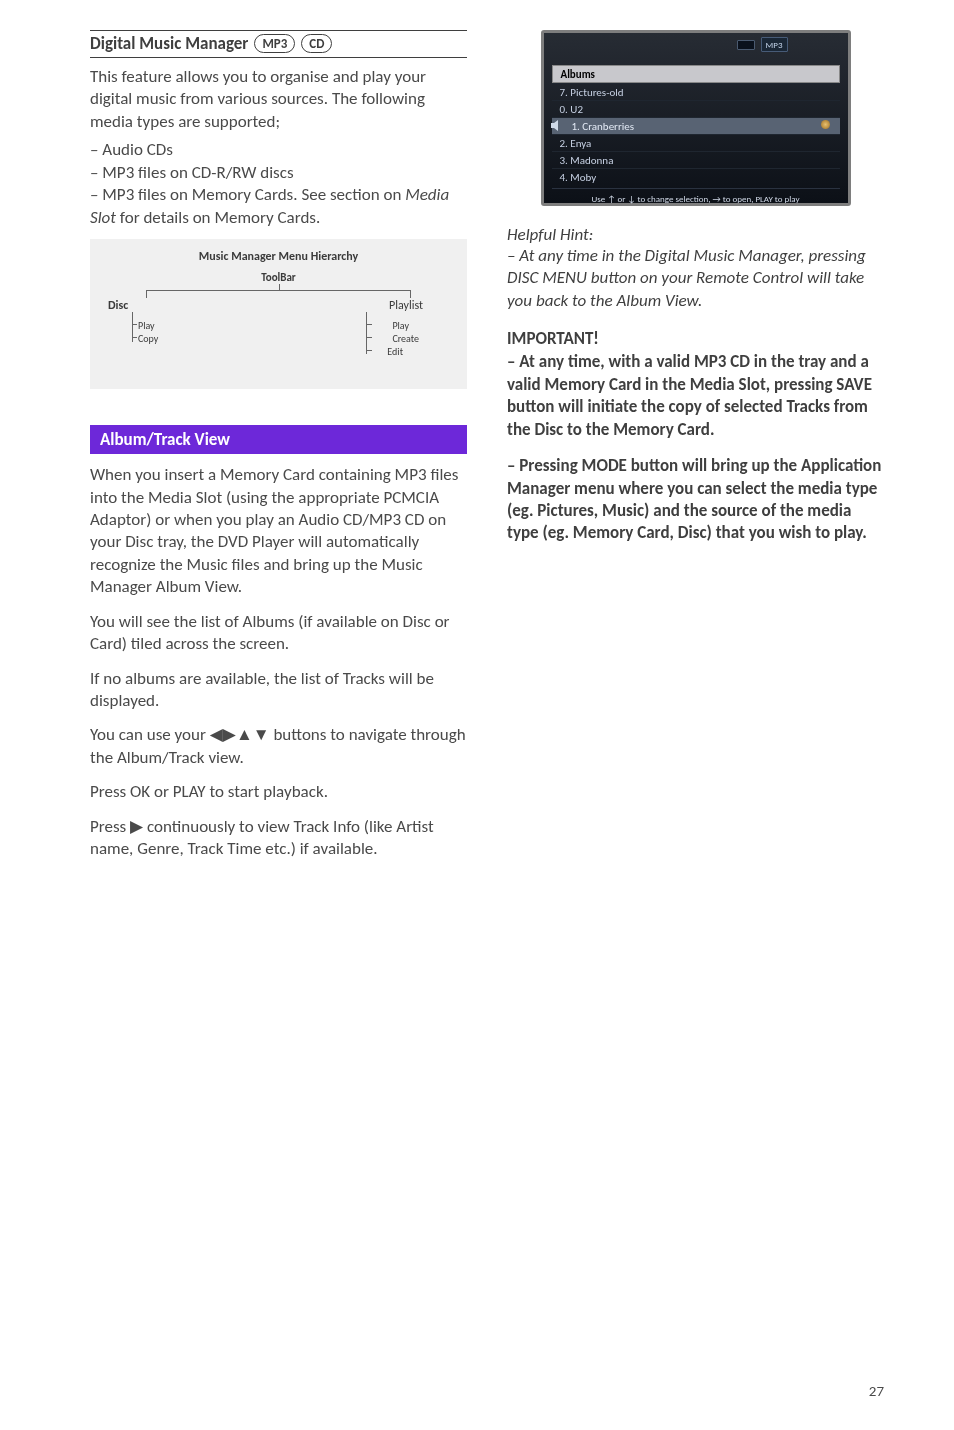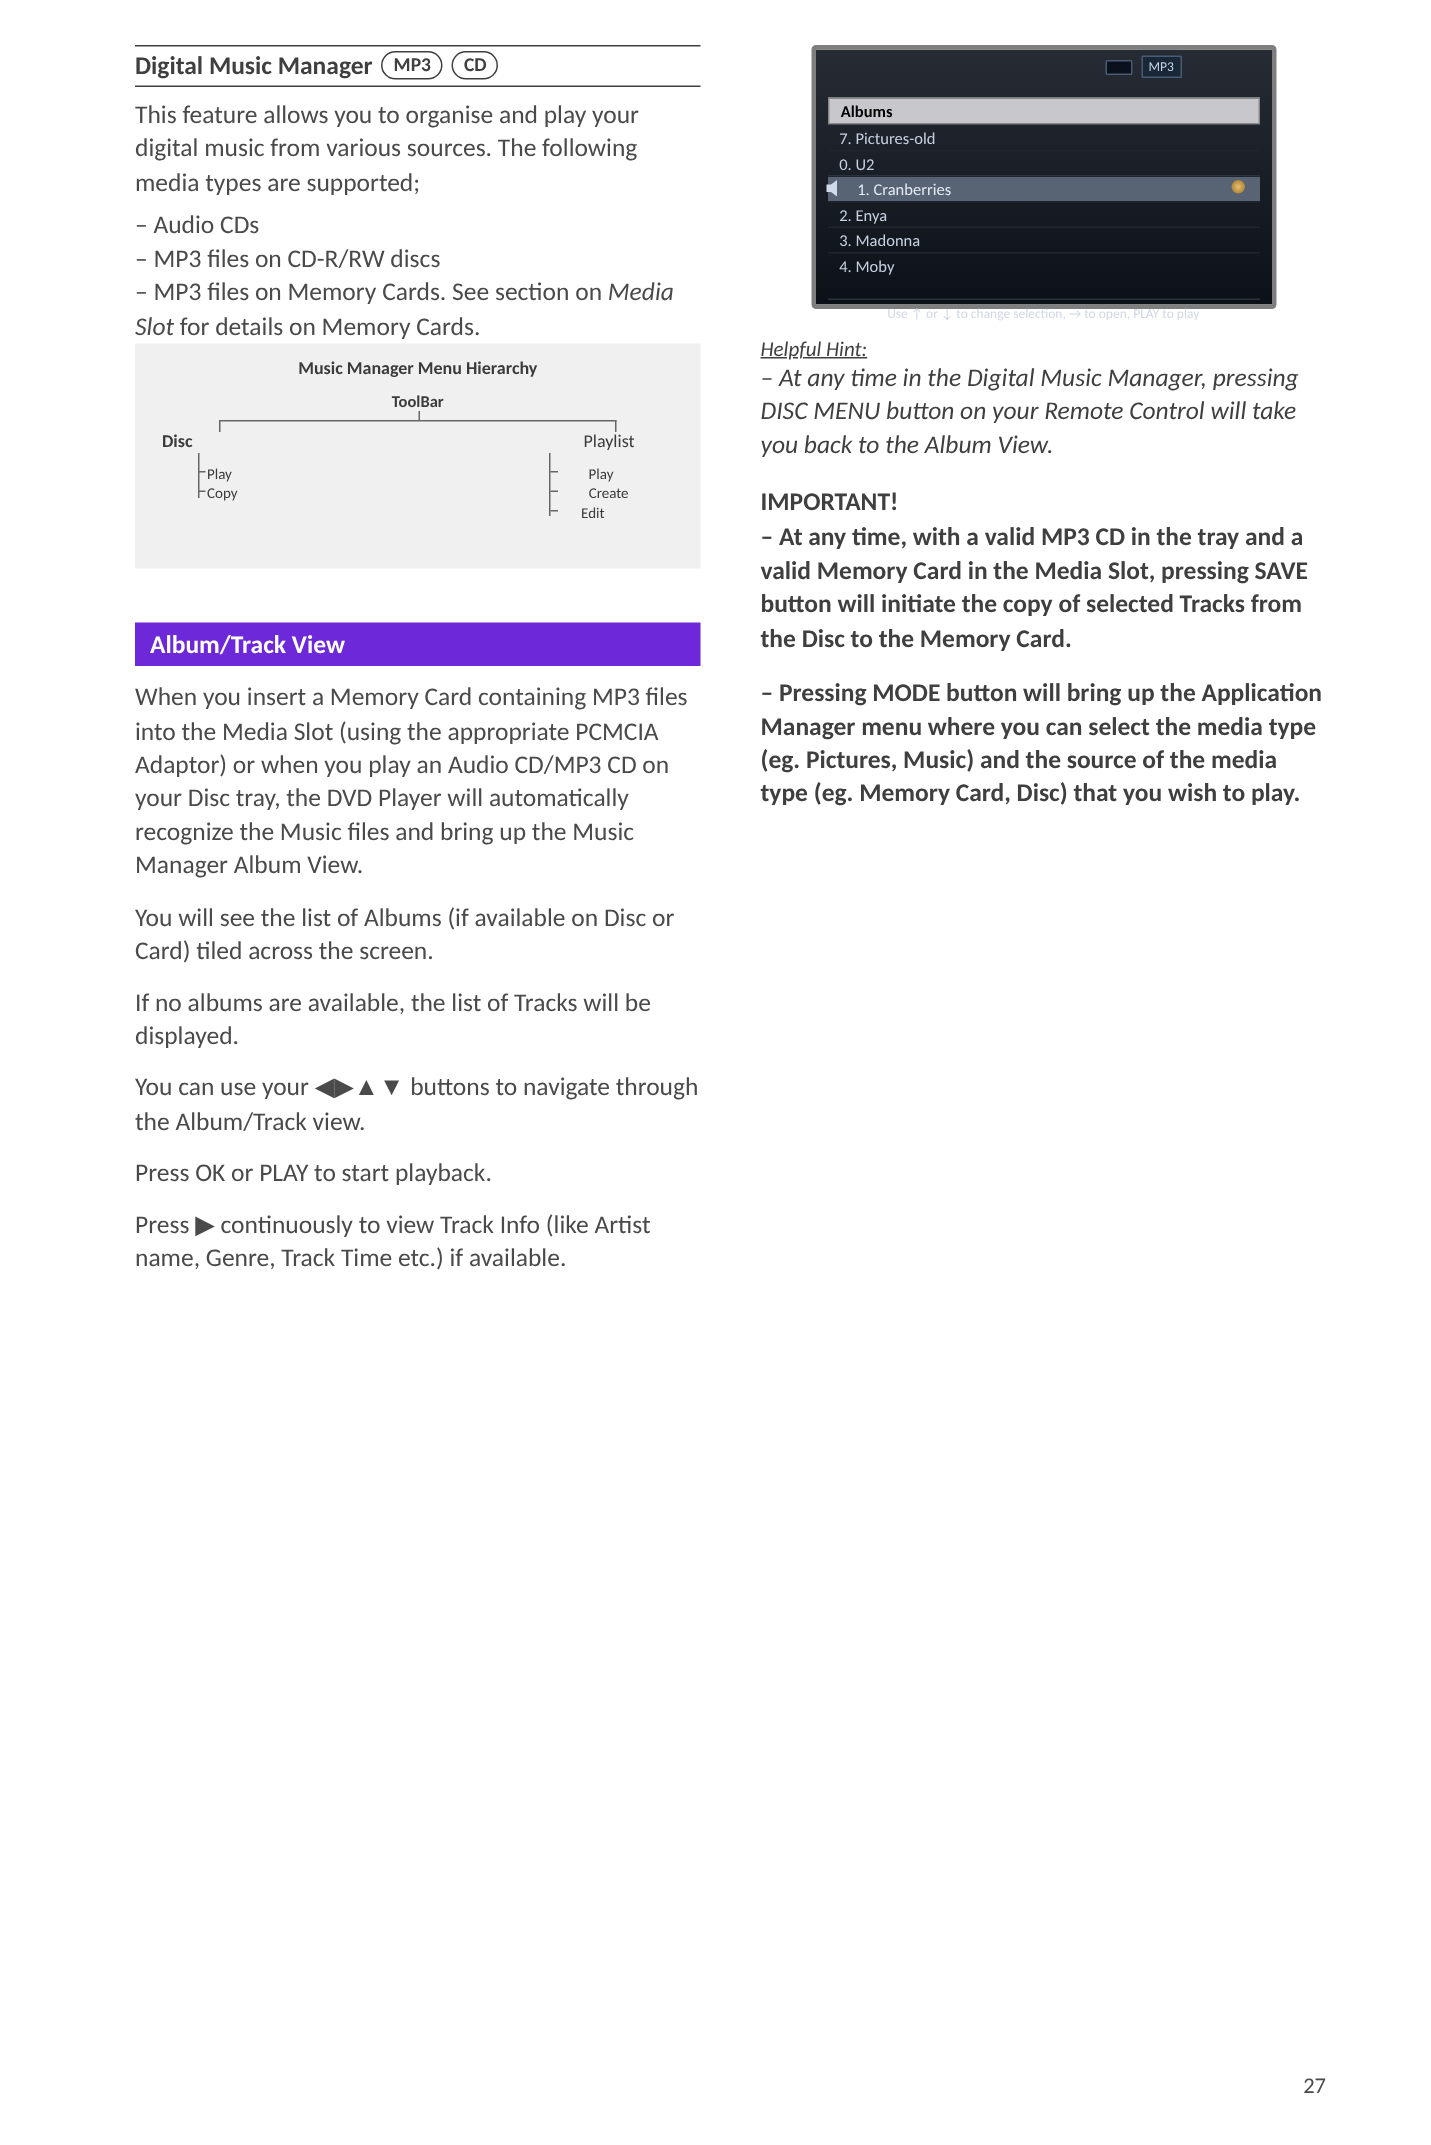--- a/index.html
+++ b/index.html
@@ -74,20 +74,21 @@
     font-size: 17px;
     line-height: 1.32;
     color: #4a4a4a;
   }
   .italic { font-style: italic; }
 
   
   .hierarchy {
     background: #f0f0f0;
     padding: 10px 10px 6px 10px;
+    margin-top: 10px;
     margin-bottom: 36px;
     font-size: 12px;
     color: #3b3b3b;
     position: relative;
     height: 150px;
   }
   .hier-title {
     text-align: center;
     font-weight: 700;
     font-size: 12px;
@@ -209,35 +210,35 @@
     width: 9px; height: 9px;
     border-radius: 50%;
     background: radial-gradient(#e8c070, #9c6d20);
   }
   .shot-hint {
     color: #d0d8e6;
     font-size: 9px;
     text-align: center;
     padding-top: 4px;
     border-top: 1px solid #2a3240;
-    margin-top: 14px;
+    margin-top: 3px;
   }
 
   .important-heading {
     font-weight: 700;
     font-size: 17px;
     margin-bottom: 2px;
   }
   .bold-block {
     font-weight: 700;
     font-size: 17px;
     line-height: 1.32;
     margin-bottom: 14px;
   }
-  .hint-label { font-style: italic; font-size: 14px; text-decoration: underline; }
+  .hint-label { font-style: italic; font-size: 17px; }
   .hint-body { font-style: italic; font-size: 17px; line-height: 1.32; margin-bottom: 16px; }
 
   .page-num {
     position: absolute;
     bottom: 30px; right: 70px;
     font-size: 15px;
     color: #4a4a4a;
   }
 </style>
 </head>

